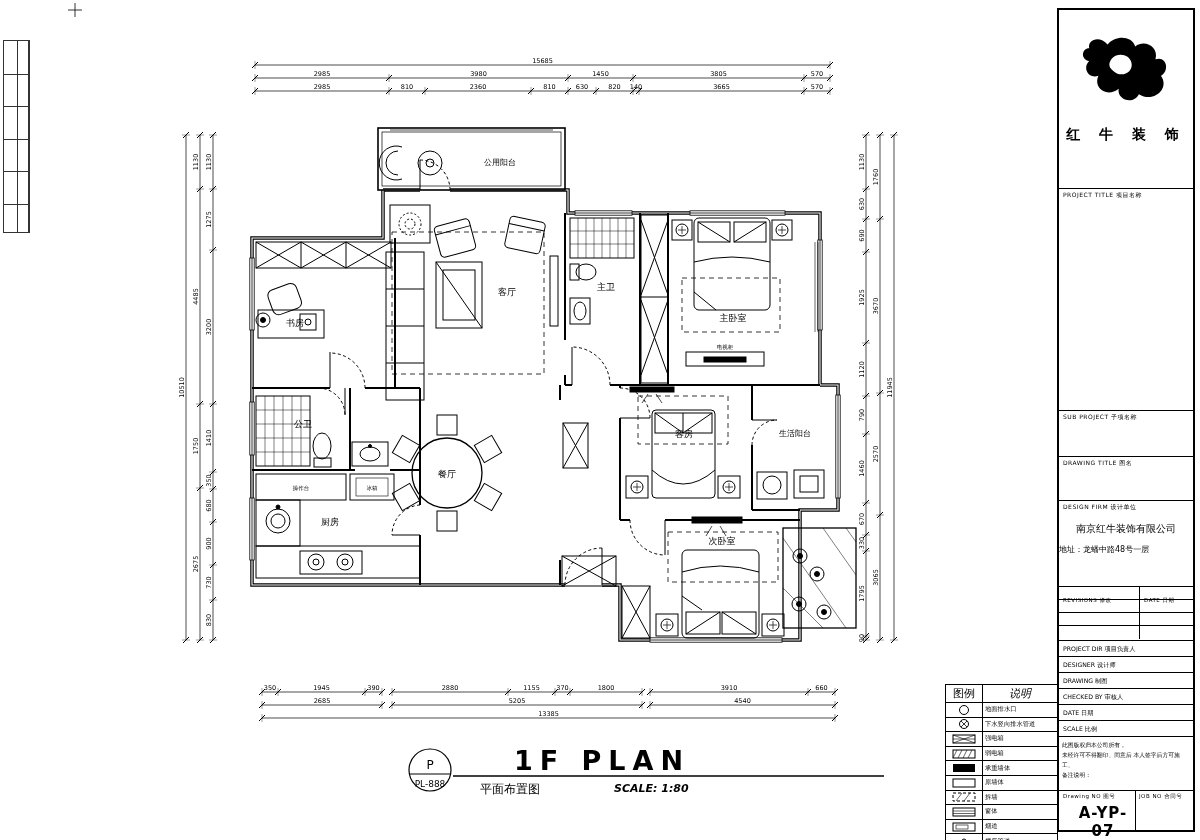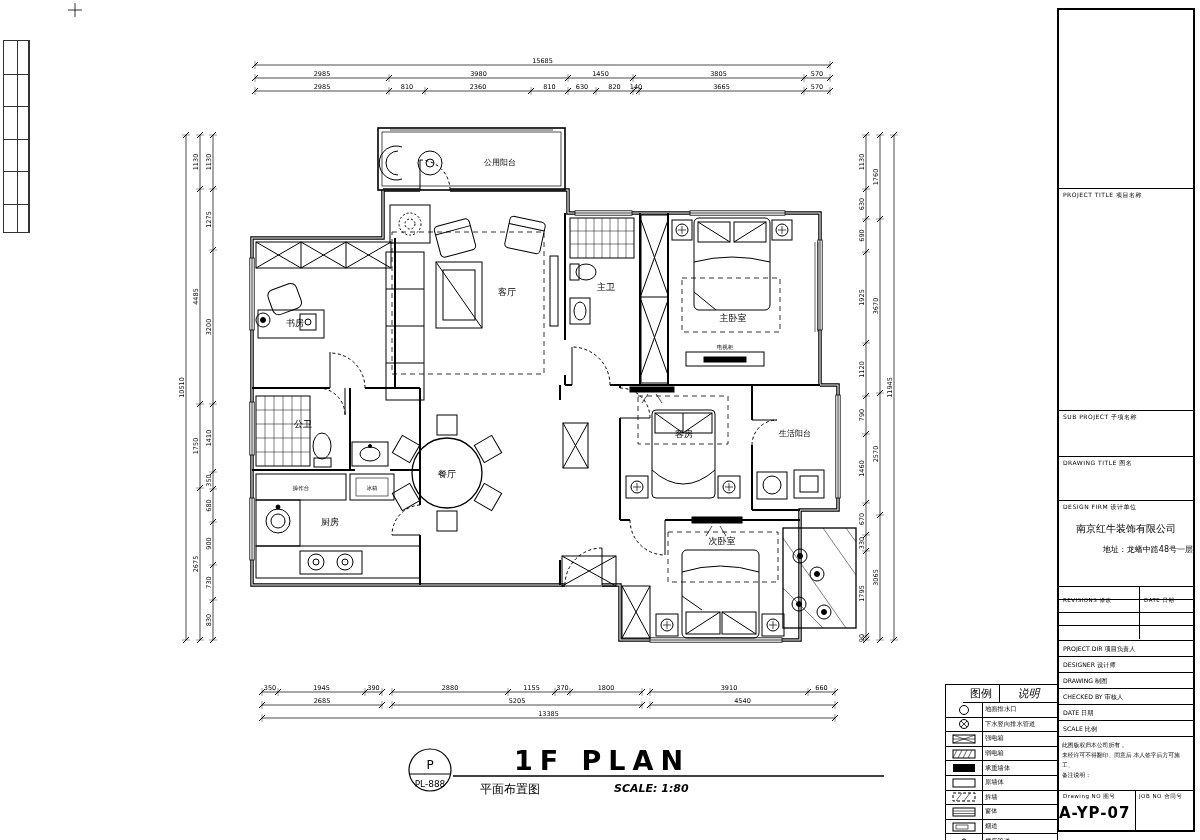--- a/index.html
+++ b/index.html
@@ -9,30 +9,30 @@
   svg text{font-family:"DejaVu Sans",sans-serif;fill:#000;}
   .room{font-size:9px;}
   .room-s{font-size:8px;}
   .tiny{font-size:5.5px;}
   
   #titleblock{left:1057px;top:8px;width:138px;height:824px;border:2px solid #000;background:#fff;box-sizing:border-box;}
   .tbsec{position:absolute;left:0;right:0;border-top:1px solid #000;box-sizing:border-box;}
   .tblabel{font-size:6px;letter-spacing:.5px;padding:2px 0 0 4px;white-space:nowrap;}
   .logo-name{font-size:14px;font-weight:bold;letter-spacing:7px;text-align:center;margin-top:6px;}
   .company{font-size:10px;text-align:center;margin-top:10px;}
-  .address{font-size:8px;text-align:right;margin-top:8px;}
+  .address{font-size:8px;text-align:left;margin-top:8px;}
   .revgrid{position:absolute;left:0;right:0;top:0;bottom:0;}
   .revrow{position:absolute;left:0;right:0;height:13px;border-bottom:1px solid #000;box-sizing:border-box;}
   .revcell-r{position:absolute;top:0;bottom:0;right:0;width:54px;border-left:1px solid #000;box-sizing:border-box;}
   .fieldrow{height:16px;border-top:1px solid #000;font-size:6.2px;padding:4px 0 0 4px;box-sizing:border-box;white-space:nowrap;}
   .notes{font-size:5.8px;padding:4px 3px;line-height:1.7;}
-  .dwgno{font-size:15px;letter-spacing:1px;margin-top:4px;font-weight:bold;}
+  .dwgno{font-size:15px;letter-spacing:1px;text-align:center;margin-top:4px;font-weight:bold;margin-left:12px;}
   
   #legend{left:945px;top:684px;width:113px;background:#fff;border:1.5px solid #000;box-sizing:border-box;}
-  .lg-head{display:flex;border-bottom:1px solid #000;height:17px;align-items:center;margin-left:17px;}
+  .lg-head{display:flex;border-bottom:1px solid #000;height:17px;align-items:center;}
   .lg-head div{font-size:11px;text-align:center;}
   .lg-row{display:flex;border-bottom:1px solid #000;height:13.6px;align-items:center;}
   .lg-row:last-child{border-bottom:none;}
   .lg-icon{width:36px;border-right:1px solid #000;align-self:stretch;display:flex;align-items:center;justify-content:center;}
   .lg-txt{font-size:6.3px;padding-left:2px;white-space:nowrap;}
   
   #sigstrip{left:3px;top:40px;width:27px;height:193px;border:1px solid #333;border-right:2px solid #333;box-sizing:border-box;}
   .sigline{position:absolute;left:0;right:0;height:1px;background:#333;}
   .sigv{position:absolute;top:0;bottom:0;left:13px;width:1px;background:#333;}
 </style>
@@ -563,20 +563,27 @@
   <div class="sigline" style="top:33px"></div>
   <div class="sigline" style="top:65px"></div>
   <div class="sigline" style="top:98px"></div>
   <div class="sigline" style="top:130px"></div>
   <div class="sigline" style="top:163px"></div>
 </div>
 
 
 <div id="titleblock" class="abs">
 
+  <div class="tbsec" style="top:0;height:178px;border-top:none;">
+    <svg width="92" height="92" viewBox="0 0 100 100" style="display:block;margin:18px auto 0;">
+      <path fill="#000" d="M30,18 C22,8 8,12 10,22 C2,22 0,34 10,36 C2,44 10,56 20,52 C14,66 30,76 42,66 C40,78 58,84 64,72 C80,82 98,66 88,52 C98,46 94,30 82,34 C86,20 70,12 60,20 C56,8 38,8 30,18 Z M28,14 L14,4 M66,16 L84,6"></path>
+      <path fill="#fff" d="M34,34 C40,26 54,28 56,38 C58,48 46,54 38,48 C32,44 30,40 34,34 Z"></path>
+    </svg>
+    <div class="logo-name">红 牛 装 饰</div>
+  </div>
 
   <div class="tbsec" style="top:178px;height:222px;">
     <div class="tblabel">PROJECT TITLE  项目名称</div>
   </div>
 
   <div class="tbsec" style="top:400px;height:46px;">
     <div class="tblabel">SUB PROJECT  子项名称</div>
   </div>
 
   <div class="tbsec" style="top:446px;height:44px;">

